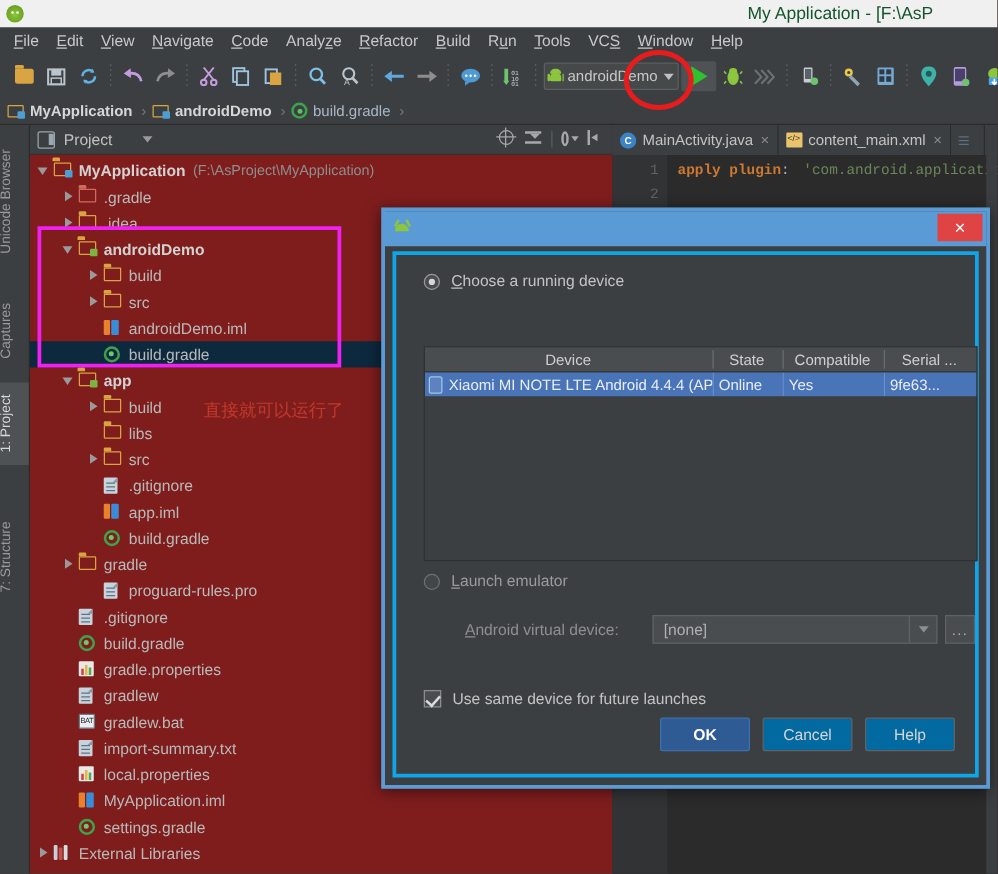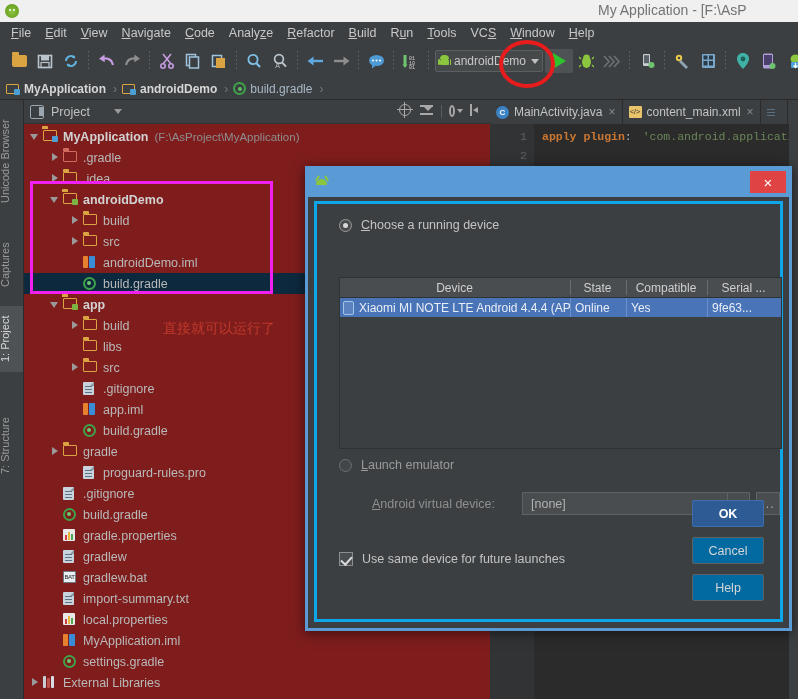--- a/index.html
+++ b/index.html
@@ -29,21 +29,21 @@
     border-radius: 50%;
     background: radial-gradient(circle at 50% 55%, #8cc63f 0%, #6aa121 70%, #4e7a16 100%);
   }
   .titlebar .appicon .eye1, .titlebar .appicon .eye2 {
     position: absolute; width: 2px; height: 2px; background:#fff; border-radius:50%; top:7px;
   }
   .titlebar .appicon .eye1 { left: 6px; }
   .titlebar .appicon .eye2 { left: 10px; }
   .titlebar .wtitle {
     position: absolute; left: 598px; top: 2px;
-    font-size: 14px; color: #737373; white-space: nowrap;
+    font-size: 14px; color: #14532d; white-space: nowrap;
     font-family: "Liberation Sans", sans-serif;
   }
 
   
   .menubar {
     position: absolute; top: 22px; left: 0; width: 798px; height: 22px;
     background: #3c3f41; display: flex; align-items: center; padding-left: 4px;
   }
   .menubar .mi {
     padding: 2px 7px; color: #c8c8c8; font-size: 12.5px; white-space: nowrap;
@@ -289,21 +289,21 @@
   .cb-row{position:absolute;left:22px;top:348px;display:flex;align-items:center;}
   .checkbox{
     width:14px;height:14px;background:#4a4d4f;border:1px solid #8a8d8f;position:relative;flex:none;
   }
   .checkbox.checked:after{
     content:"";position:absolute;left:3px;top:1px;width:5px;height:9px;
     border:solid #dcdcdc;border-width:0 2px 2px 0;transform:rotate(42deg);
   }
   .cb-label{margin-left:9px;font-size:12.5px;color:#c3c3c3;}
 
-  .btnrow{position:absolute;right:16px;bottom:18px;display:flex;align-items:center;gap:10px;flex-direction:column;}
+  .btnrow{position:absolute;right:16px;bottom:18px;display:flex;align-items:center;gap:10px;}
   .dbtn{
     height:27px;min-width:72px;padding:0 14px;display:flex;align-items:center;justify-content:center;
     font-size:12.5px;color:#d6d6d6;background:#0369a1;border:1px solid #5f6264;border-radius:2px;
   }
   .dbtn.primary{background:#2f5b94;border-color:#3d6fae;color:#ffffff;font-weight:bold;}
 
   .vscroll{
     position:absolute;right:0;top:24px;width:9px;height:575px;background:#3c3f41;
   }
 </style>

